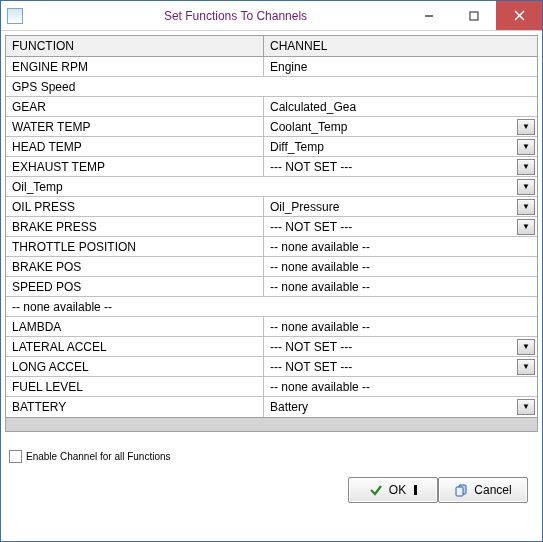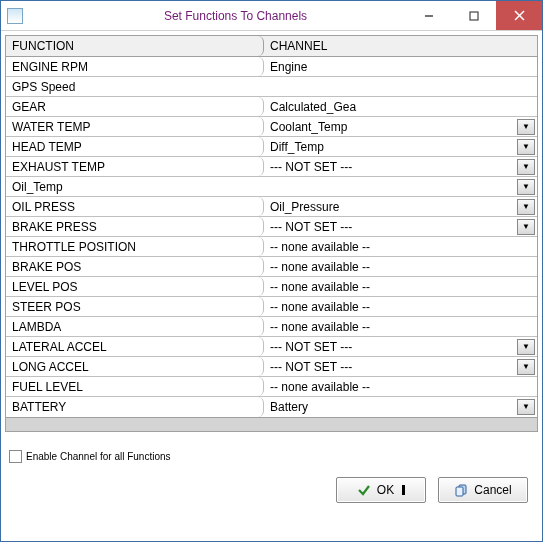--- a/index.html
+++ b/index.html
@@ -73,21 +73,21 @@
     display: flex;
     background: #f0f0f0;
     border-bottom: 1px solid #a0a0a0;
   }
   .grid-head .col {
     padding: 3px 6px;
     font-size: 12px;
     color: #000;
     border-right: 1px solid #a0a0a0;
   }
-  .col-func { width: 258px; border-radius: 6px; }
+  .col-func { width: 258px; }
   .col-chan { flex: 1; border-right: none !important; }
   .grid-body .row {
     display: flex;
     border-bottom: 1px solid #c0c0c0;
     height: 20px;
     align-items: stretch;
     justify-content: space-between;
   }
   .grid-body .row:last-child { border-bottom: none; }
   .cell {
@@ -130,21 +130,20 @@
     font-size: 10px;
   }
   .checkbox-box {
     width: 13px; height: 13px;
     border: 1px solid #888;
     background: #fff;
   }
   .buttons-row {
     display: flex;
     justify-content: flex-end;
-    gap: 12px;
     padding: 6px 10px 6px 6px;
   }
   .btn {
     min-width: 90px;
     height: 26px;
     border: 1px solid #888;
     background: linear-gradient(#fdfdfd,#e6e6e6);
     display: flex;
     align-items: center;
     justify-content: center;
@@ -272,27 +271,26 @@
               <span>-- none available --</span>
             </div>
           </div>
           <div class="row">
             <div class="cell col-func">BRAKE POS</div>
             <div class="cell col-chan">
               <span>-- none available --</span>
             </div>
           </div>
           <div class="row">
-            <div class="cell col-func">LEVEL  POS</div>
-            <div class="cell col-chan">
-              <span>-- none available --</span>
-            </div>
-          </div>
-          <div class="row">
-            <div class="cell col-func">STEER POS</div>
+            <div class="cell col-func">SPEED  POS</div>
+            <div class="cell col-chan">
+              <span>-- none available --</span>
+            </div>
+          </div>
+          <div class="row">
             <div class="cell col-chan">
               <span>-- none available --</span>
             </div>
           </div>
           <div class="row">
             <div class="cell col-func">LAMBDA</div>
             <div class="cell col-chan">
               <span>-- none available --</span>
             </div>
           </div>

